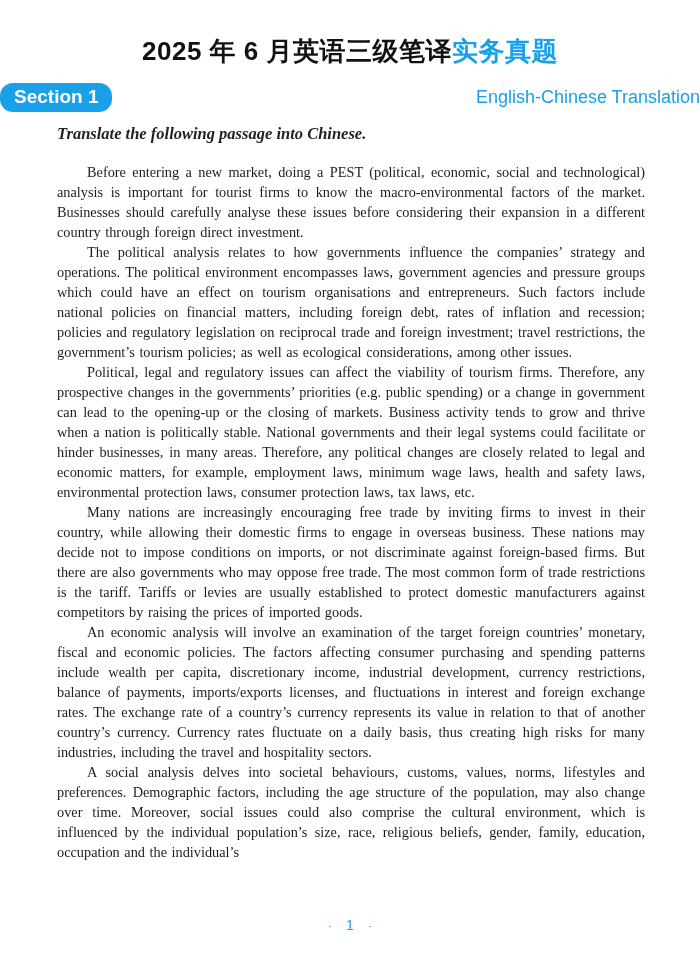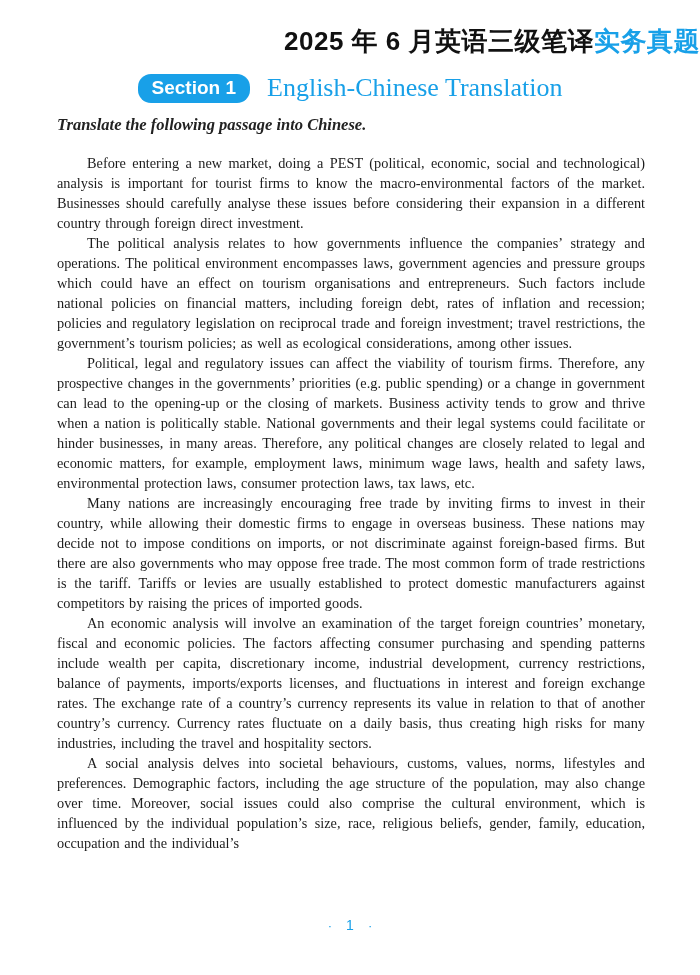--- a/index.html
+++ b/index.html
@@ -8,52 +8,51 @@
     position: relative;
     width: 700px;
     height: 975px;
     margin: 0 auto;
     background: #ffffff;
     overflow: hidden;
     font-family: "Liberation Serif", serif;
     color: #1a1a1a;
   }
   .title {
-    margin-top: 24px;
-    text-align: right;
+    margin-top: 34px;
+    text-align: center;
     font-family: "Liberation Sans", "DejaVu Sans", sans-serif;
     font-weight: bold;
     font-size: 26px;
     letter-spacing: 0.5px;
     color: #111111;
   }
   .title .blue { color: var(--accent, #18a0e8); }
   .section-row {
     margin-top: 14px;
     display: flex;
-    justify-content: center;
+    justify-content: space-between;
     align-items: center;
     gap: 17px;
     font-family: "Liberation Sans", "DejaVu Sans", sans-serif;
   }
   .badge {
     display: inline-block;
     background: var(--accent, #18a0e8);
     color: #ffffff;
     font-size: 19px;
     font-weight: bold;
     line-height: 1;
     padding: 4px 14px 6px 14px;
     border-radius: 13px;
   }
   .section-title {
     color: var(--accent, #18a0e8);
-    font-size: 26px;
+    font-size: 18px;
     font-weight: normal;
-    font-family: Liberation Serif, serif;
   }
   .instruction {
     margin: 12px 57px 0 57px;
     font-weight: bold;
     font-style: italic;
     font-size: 16.5px;
     color: #222222;
   }
   .body-text {
     margin: 18px 55px 0 57px;

